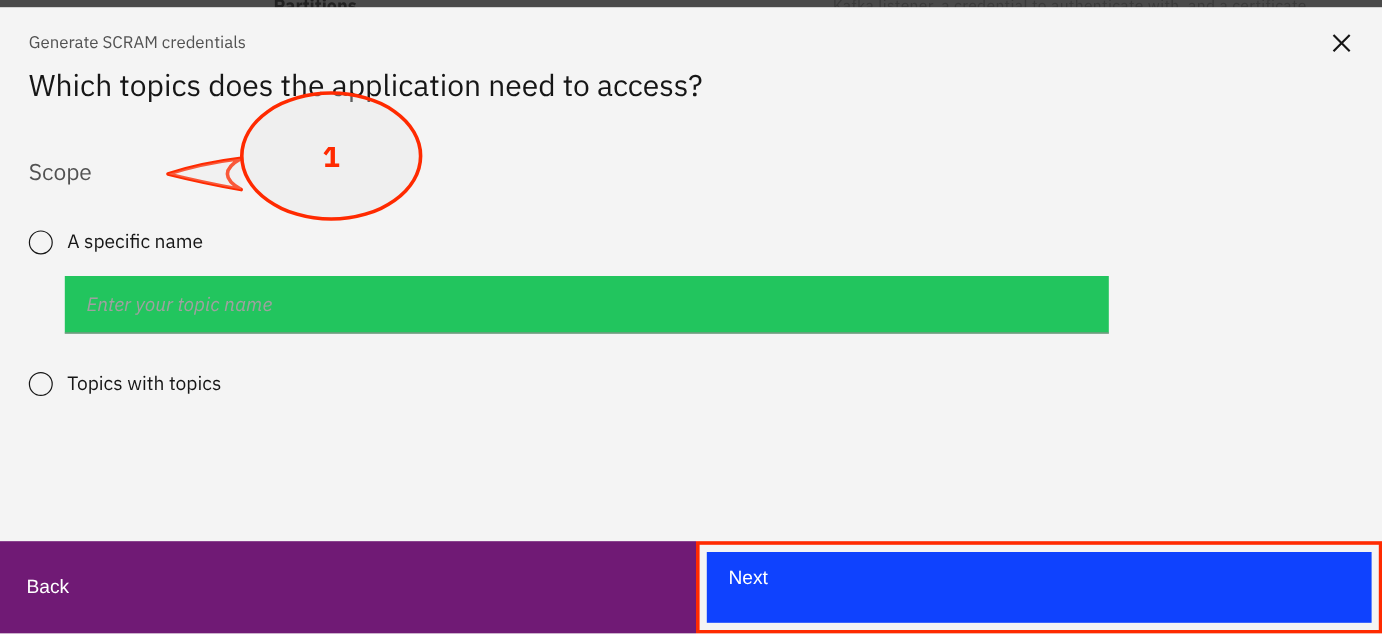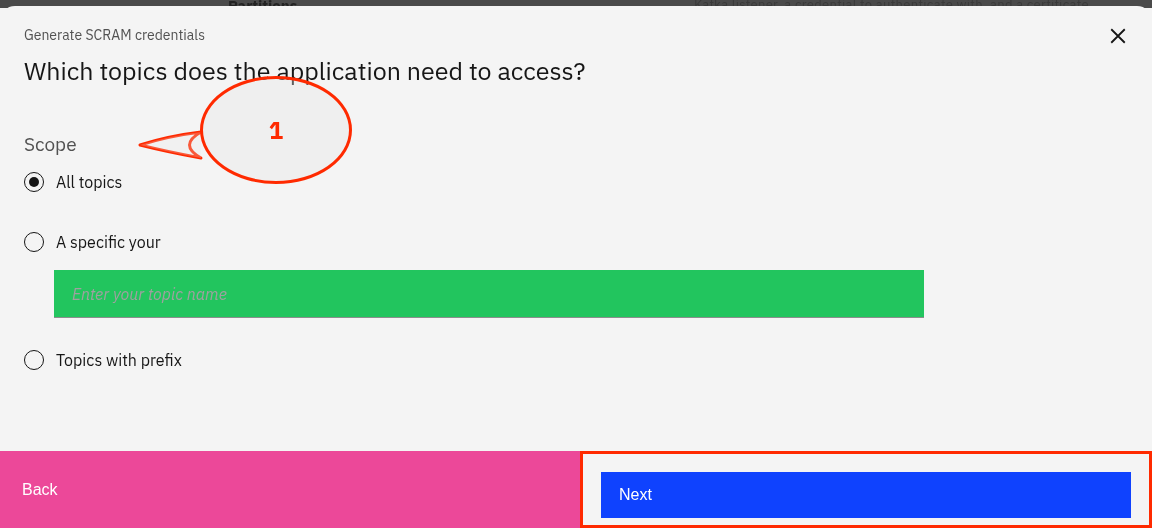--- a/index.html
+++ b/index.html
@@ -14,21 +14,20 @@
     position: absolute; top: -4px; left: 228px; color: #222; font-weight: 700; font-size: 15px;
   }
   .bg-kafka {
     position: absolute; top: -4px; left: 694px; color: #3a3a3a; font-size: 13px; letter-spacing: 0.3px;
     white-space: nowrap;
   }
 
   .modal {
     position: absolute; top: 6px; left: 0; right: 0; bottom: 0;
     background: #f4f4f4;
-    border-radius: 15px;
   }
 
   .modal-header {
     padding: 20px 24px 0 24px;
     position: relative;
   }
   .modal-subtitle {
     font-size: 14px; color: #525252; margin-bottom: 10px;
   }
   .modal-title {
@@ -66,26 +65,26 @@
     background: #22c55e; padding: 0 18px; font-size: 16px; color: #161616;
     font-family: inherit; font-style: italic;
   }
   .text-input::placeholder { color: #a0a0a0; font-style: italic; }
 
   .footer {
     position: absolute; left: 0; right: 0; bottom: 0; height: 77px;
     display: flex;
   }
   .btn-back {
-    width: 580px; height: 100%; background: #ec4899; color: #ffffff;
+    width: 580px; height: 100%; background: #701a75; color: #ffffff;
     border: none; text-align: left; padding-left: 22px; font-size: 16px;
     cursor: pointer;
   }
   .btn-next-wrap {
-    flex: 1; height: 100%; border: 3px solid #ff2a00; padding: 18px;
+    flex: 1; height: 100%; border: 3px solid #ff2a00; padding: 6px;
     display: flex;
   }
   .btn-next {
     flex: 1; height: 100%; background: #0f42fe; color: #ffffff;
     border: none; text-align: left; padding-left: 18px; padding-bottom: 32px;
     font-size: 16px; cursor: pointer;
     display: flex; align-items: flex-start; padding-top: 14px;
   }
 
   
@@ -121,38 +120,32 @@
       <svg width="18" height="18" viewBox="0 0 16 16">
           <path d="M2 2 L14 14 M14 2 L2 14" stroke="#161616" stroke-width="1.6" fill="none"></path>
         </svg>
     </button>
   </div>
 
   <div class="scope-label">Scope</div>
 
   <div class="radio-group">
 
-    <label class="radio-row selected">
-      <span class="radio-outer">
-          <span class="radio-inner"></span>
-        </span>
-      <span class="radio-label">All topics</span>
-    </label>
 
     <div style="height:20px"></div>
 
     <label class="radio-row">
       <span class="radio-outer"></span>
-      <span class="radio-label">A specific your</span>
+      <span class="radio-label">A specific name</span>
     </label>
     <input class="text-input" type="text" placeholder="Enter your topic name" style="">
 
     <label class="radio-row">
       <span class="radio-outer"></span>
-      <span class="radio-label">Topics with prefix</span>
+      <span class="radio-label">Topics with topics</span>
     </label>
 
   </div>
 
   <div class="footer">
     <button class="btn-back">Back</button>
     <div class="btn-next-wrap">
       <button class="btn-next">Next</button>
     </div>
   </div>

